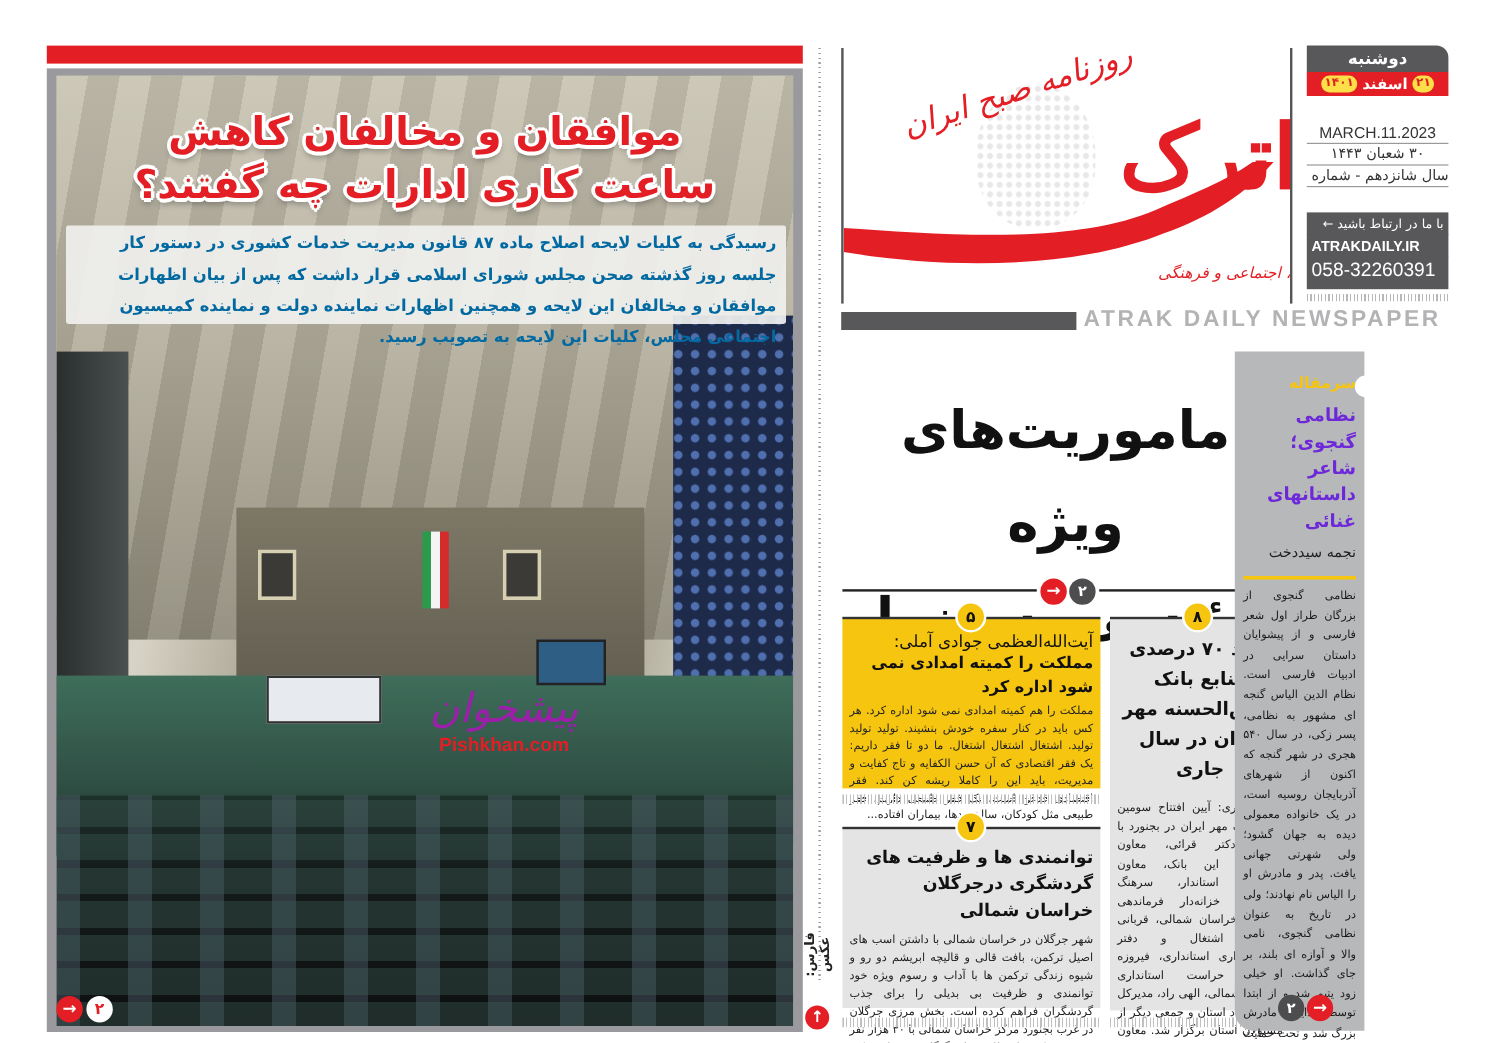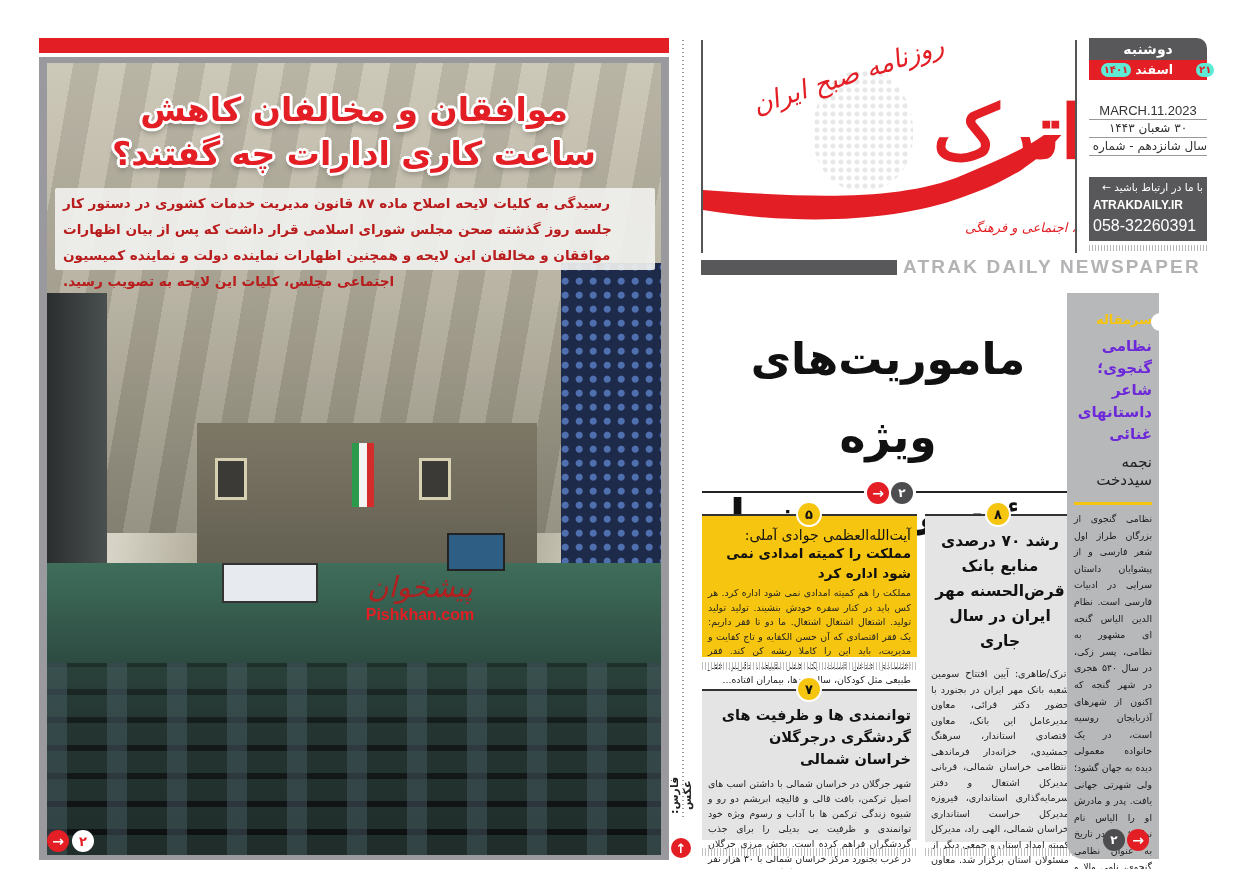--- a/index.html
+++ b/index.html
@@ -40,26 +40,26 @@
   .headline-box {
     left: 47px; top: 88px; width: 614px; text-align: center; direction: rtl;
     font-family: "DejaVu Sans", sans-serif; font-weight: bold; font-size: 33px; line-height: 44px;
     color: #e31e24;
     text-shadow: 3px 0 #fff, -3px 0 #fff, 0 3px #fff, 0 -3px #fff, 2px 2px #fff, -2px -2px #fff, 2px -2px #fff, -2px 2px #fff, 0 4px 6px rgba(0,0,0,0.4);
     padding: 0 60px;
   }
   .lead-box {
     left: 55px; top: 188px; width: 600px; height: 82px;
     background: rgba(240,240,238,0.92); border-radius: 2px;
-    direction: rtl; text-align: left;
-    font-size: 13.6px; line-height: 26px; font-weight: bold; color: #b91c1c;
+    direction: rtl; text-align: right;
+    font-size: 13.6px; line-height: 26px; font-weight: bold; color: #0369a1;
     padding: 2px 8px;
   }
   .watermark { left: 340px; top: 570px; width: 160px; height: 90px; text-align: center; }
-  .watermark .wm-logo { font-family: "DejaVu Serif", serif; font-size: 29px; color: #b91c1c; font-style: italic; direction: rtl; opacity: 0.95; }
+  .watermark .wm-logo { font-family: "DejaVu Serif", serif; font-size: 34px; color: #a21caf; font-style: italic; direction: rtl; opacity: 0.95; }
   .watermark .wm-url { font-family: "Liberation Sans", sans-serif; font-size: 16px; color: #e31e24; font-weight: bold; margin-top: 2px; }
 
   .page-ref { left: 47px; top: 829px; height: 24px; display: flex; gap: 3px; align-items: center; }
   .circle-red { width: 22px; height: 22px; border-radius: 50%; background: #e31e24; color: #fff;
     display:flex; align-items:center; justify-content:center; font-size: 14px; font-weight: bold; }
   .circle-white { width: 22px; height: 22px; border-radius: 50%; background: #fff; color: #e31e24;
     display:flex; align-items:center; justify-content:center; font-size: 13px; font-weight: bold; }
   .circle-dark { width: 22px; height: 22px; border-radius: 50%; background: #4d4d4f; color: #fff;
     display:flex; align-items:center; justify-content:center; font-size: 12px; font-weight: bold; }
 
@@ -89,21 +89,21 @@
   .dark-bar { left: 701px; top: 260px; width: 196px; height: 15px; background: #58585a; }
   .en-title { left: 903px; top: 256px; width: 305px; height: 22px; font-family: "Liberation Sans", sans-serif; font-weight: bold;
     font-size: 19px; letter-spacing: 2.2px; color: #b3b3b5; white-space: nowrap; }
 
   
   .date-box { left: 1089px; top: 38px; width: 118px; }
   .date-day { height: 22px; background: #58585a; color: #fff; border-radius: 0 10px 0 0; text-align: center; font-size: 14px;
     font-weight: bold; line-height: 22px; direction: rtl; }
   .date-persian { height: 20px; background: #e31e24; color: #fff; text-align: center; font-size: 12.5px; font-weight: bold;
     line-height: 20px; direction: rtl; display:flex; align-items:center; justify-content:center; gap: 4px; }
-  .date-persian .pill { background: #5eead4; color:#e31e24; border-radius: 8px; padding: 0 3px; font-size: 10px; line-height: 14px; margin-left: 19px; }
+  .date-persian .pill { background: #fde047; color:#e31e24; border-radius: 8px; padding: 0 3px; font-size: 10px; line-height: 14px; }
   .date-line { border-bottom: 1px solid #999; text-align: center; font-size: 12px; color: #333; line-height: 17px; height: 18px; white-space: nowrap; overflow: hidden; }
   .date-line.en { font-family: "Liberation Sans", sans-serif; font-size: 13px; margin-top: 22px; }
   .date-line.fa { direction: rtl; }
   .date-line.last { border-bottom: 1px dotted #aaa; }
   .contact-box { left: 1089px; top: 177px; width: 118px; height: 64px; background: #58585a; color: #fff; padding: 3px 4px; }
   .contact-label { direction: rtl; text-align: right; font-size: 10.5px; line-height: 14px; }
   .contact-site { font-family: "Liberation Sans", sans-serif; font-weight: bold; font-size: 12px; line-height: 22px; text-align: left; }
   .contact-phone { font-family: "Liberation Sans", sans-serif; font-size: 16px; line-height: 20px; text-align: left; }
   .dots-h { height: 6px; background: repeating-linear-gradient(90deg, #b7b7b7 0 1px, transparent 1px 3px); }
 
@@ -131,25 +131,25 @@
 
   .t7 { left: 702px; top: 690px; width: 215px; height: 150px; background: #e4e4e5; padding: 14px 6px 4px 6px; }
   .t7 .title { font-size: 14.5px; font-weight: bold; line-height: 22px; color: #111; text-align: right; }
   .t7 .body { text-align: justify; font-size: 9.4px; line-height: 15px; color: #222; margin-top: 6px; }
 
   .dotbar { position:absolute; height: 8px; background:
      repeating-linear-gradient(90deg, #c0c0c0 0 1px, transparent 1px 3px),
      repeating-linear-gradient(0deg, #fff 0 1px, transparent 1px 3px); }
 
   
-  .editorial { left: 1067px; top: 293px; width: 92px; height: 566px; background: #b7b8ba; border-radius: 0 0 0 16px; padding: 18px 7px 8px 7px; direction: rtl; }
+  .editorial { left: 1029px; top: 293px; width: 108px; height: 566px; background: #b7b8ba; border-radius: 0 0 0 16px; padding: 18px 7px 8px 7px; direction: rtl; }
   .ed-tab { position:absolute; right: -6px; top: 20px; width: 14px; height: 18px; background:#fff; border-radius: 9px 0 0 9px; }
   .ed-kicker { color: #f6c50f; font-weight: bold; font-size: 13px; line-height: 18px; text-align: right; }
   .ed-title { color: #6d28d9; font-weight: bold; font-size: 15px; line-height: 22px; margin-top: 6px; }
-  .ed-author { font-size: 15px; color:#222; margin-top: 8px; }
+  .ed-author { font-size: 12px; color:#222; margin-top: 8px; }
   .ed-rule { height: 3px; background:#f6c50f; margin: 13px 0 6px 0; }
   .ed-body { font-size: 9.4px; line-height: 16.6px; color: #1a1a1a; text-align: justify; }
   .ed-ref { position:absolute; left: 36px; bottom: 8px; display:flex; gap:2px; }
 </style>
 </head>
 <body>
 
 <div class="abs red-bar"></div>
 <div class="abs photo-frame"></div>
 <div class="abs photo">

